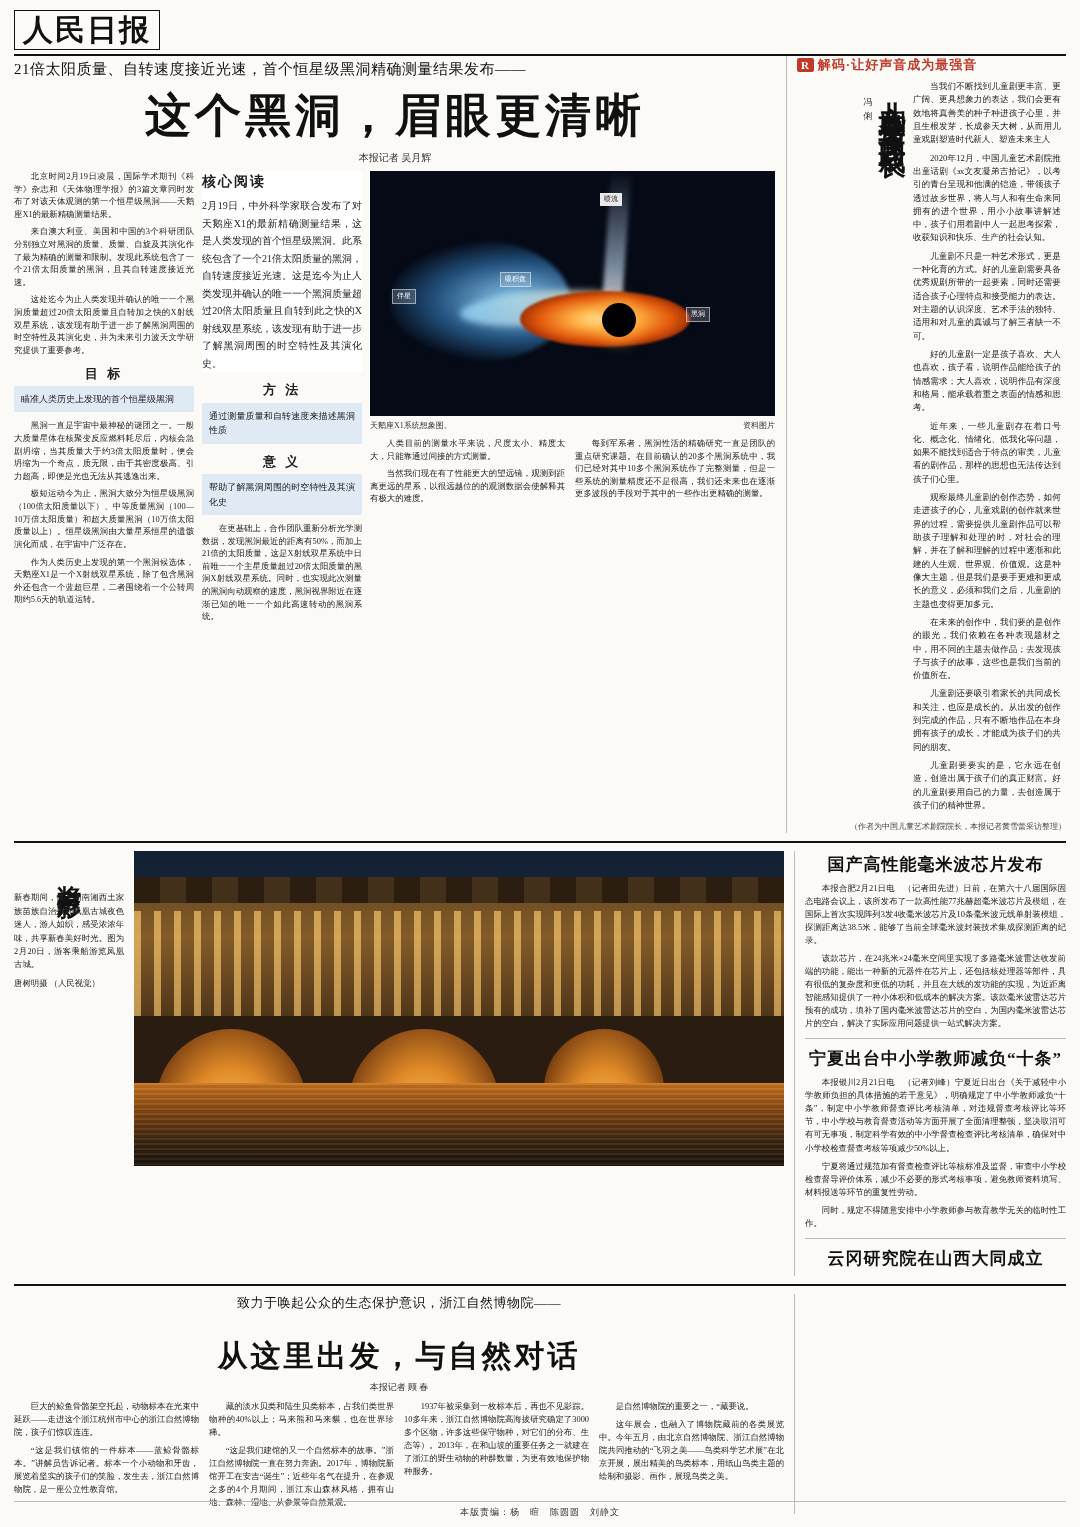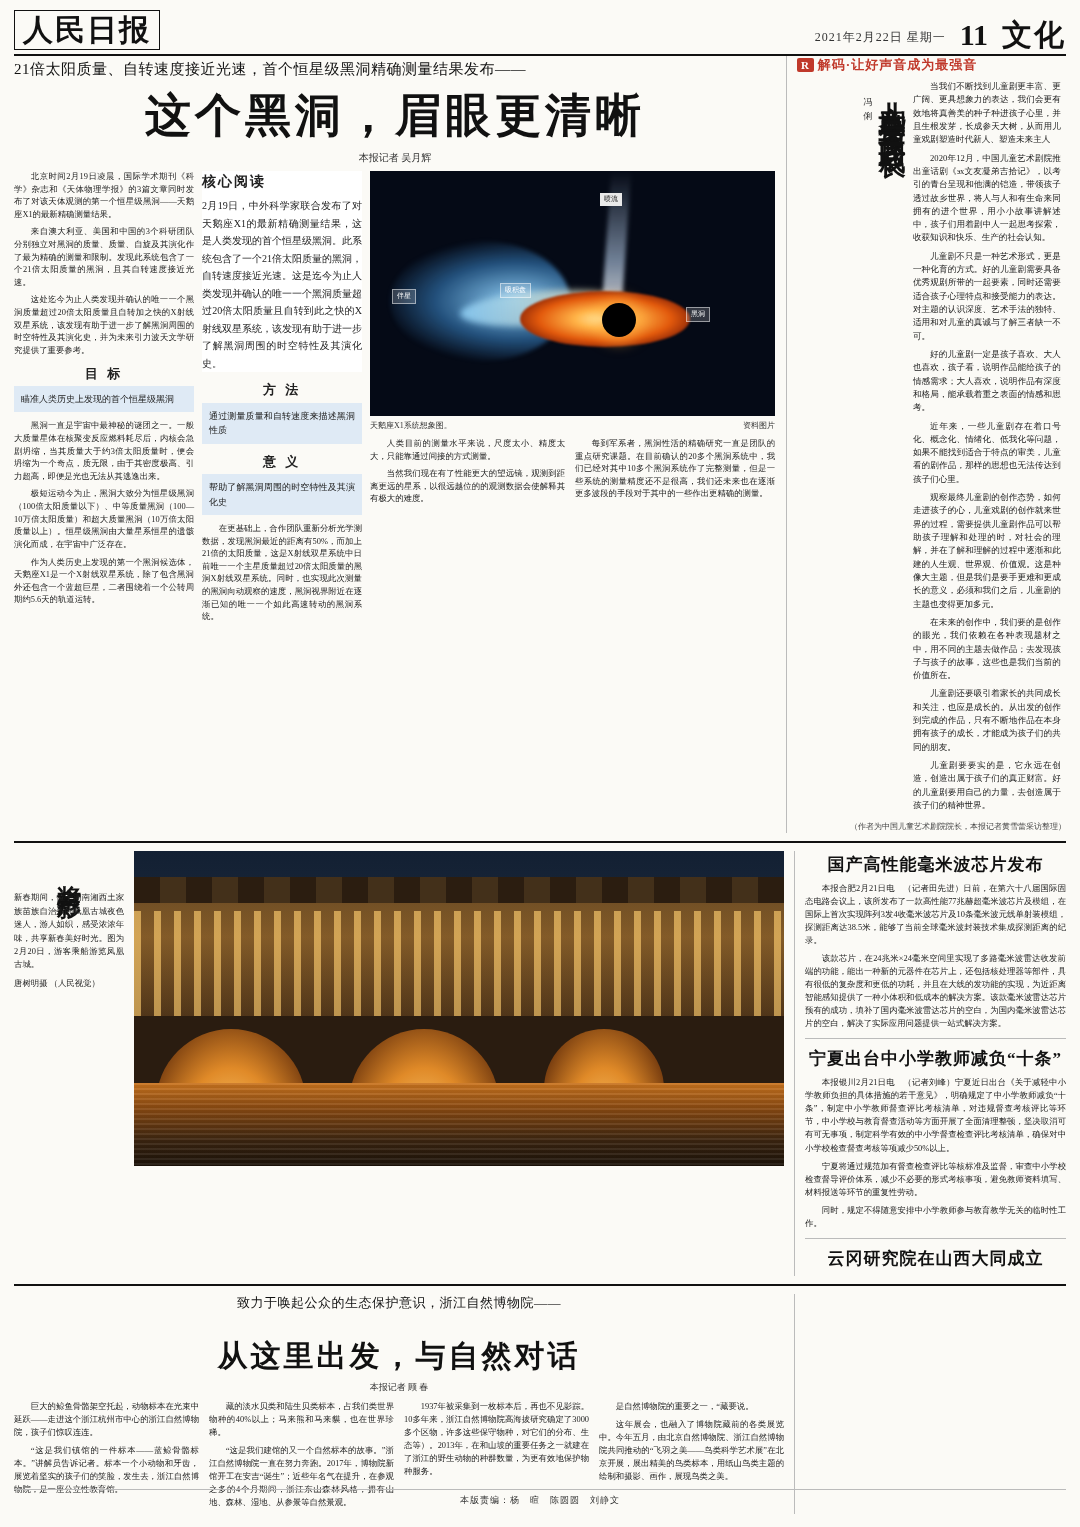--- a/index.html
+++ b/index.html
@@ -105,35 +105,30 @@
   
   .bot{display:flex;gap:10px;margin-top:8px;border-top:2px solid #111;padding-top:8px;}
   .bot-left{width:770px;}
   .bot-kicker{font-size:13px;text-align:center;letter-spacing:.5px;}
   .bot-head{font-size:30px;font-weight:bold;text-align:center;letter-spacing:3px;margin:24px 0 4px;}
   .bot-by{font-size:9px;text-align:center;color:#333;margin-bottom:6px;}
   .bot-cols{display:flex;gap:10px;}
   .bcol{width:185px;font-size:8.4px;line-height:1.55;text-align:justify;color:#222;}
   .bcol p{margin:0 0 5px;text-indent:2em;}
   .bot-right{width:272px;border-left:1px solid #bbb;padding-left:10px;}
-  .footer{position:absolute;left:14px;bottom:20px;width:1052px;border-top:1px solid #bbb;padding-top:4px;
+  .footer{position:absolute;left:14px;bottom:8px;width:1052px;border-top:1px solid #bbb;padding-top:4px;
           font-size:9px;text-align:center;color:#333;letter-spacing:1px;}
 </style>
 </head>
 <body>
 
 <div class="page">
 
   <div class="masthead">
     <div class="logo">人民日报</div>
-    <div class="mast-right">
-      <div class="mast-date">2021年2月22日  星期一</div>
-      <div class="mast-page">11</div>
-      <div class="mast-sec">文化</div>
-    </div>
   </div>
 
   <div class="top-wrap">
 
     <div class="left-col">
       <div class="kicker">21倍太阳质量、自转速度接近光速，首个恒星级黑洞精确测量结果发布——</div>
       <div class="headline">这个黑洞，眉眼更清晰</div>
       <div class="byline">本报记者  吴月辉</div>
 
       <div class="art-body">
@@ -163,21 +158,21 @@
 
         <div class="col c3">
           <div class="bh-fig">
             <div class="bh-img">
               <div class="bh-star"></div>
               <div class="bh-jet"></div>
               <div class="bh-stream"></div>
               <div class="bh-disk"></div>
               <div class="bh-core"></div>
               <div class="lbl white" style="left:230px;top:22px;">喷流</div>
-              <div class="lbl" style="left:130px;top:112px;">吸积盘</div>
+              <div class="lbl" style="left:130px;top:101px;">吸积盘</div>
               <div class="lbl" style="left:22px;top:118px;">伴星</div>
               <div class="lbl" style="left:316px;top:136px;">黑洞</div>
             </div>
             <div class="cap-row">
               <span>天鹅座X1系统想象图。</span>
               <span>资料图片</span>
             </div>
           </div>
           <div style="display:flex;gap:10px;margin-top:6px;">
             <div style="width:195px;">

